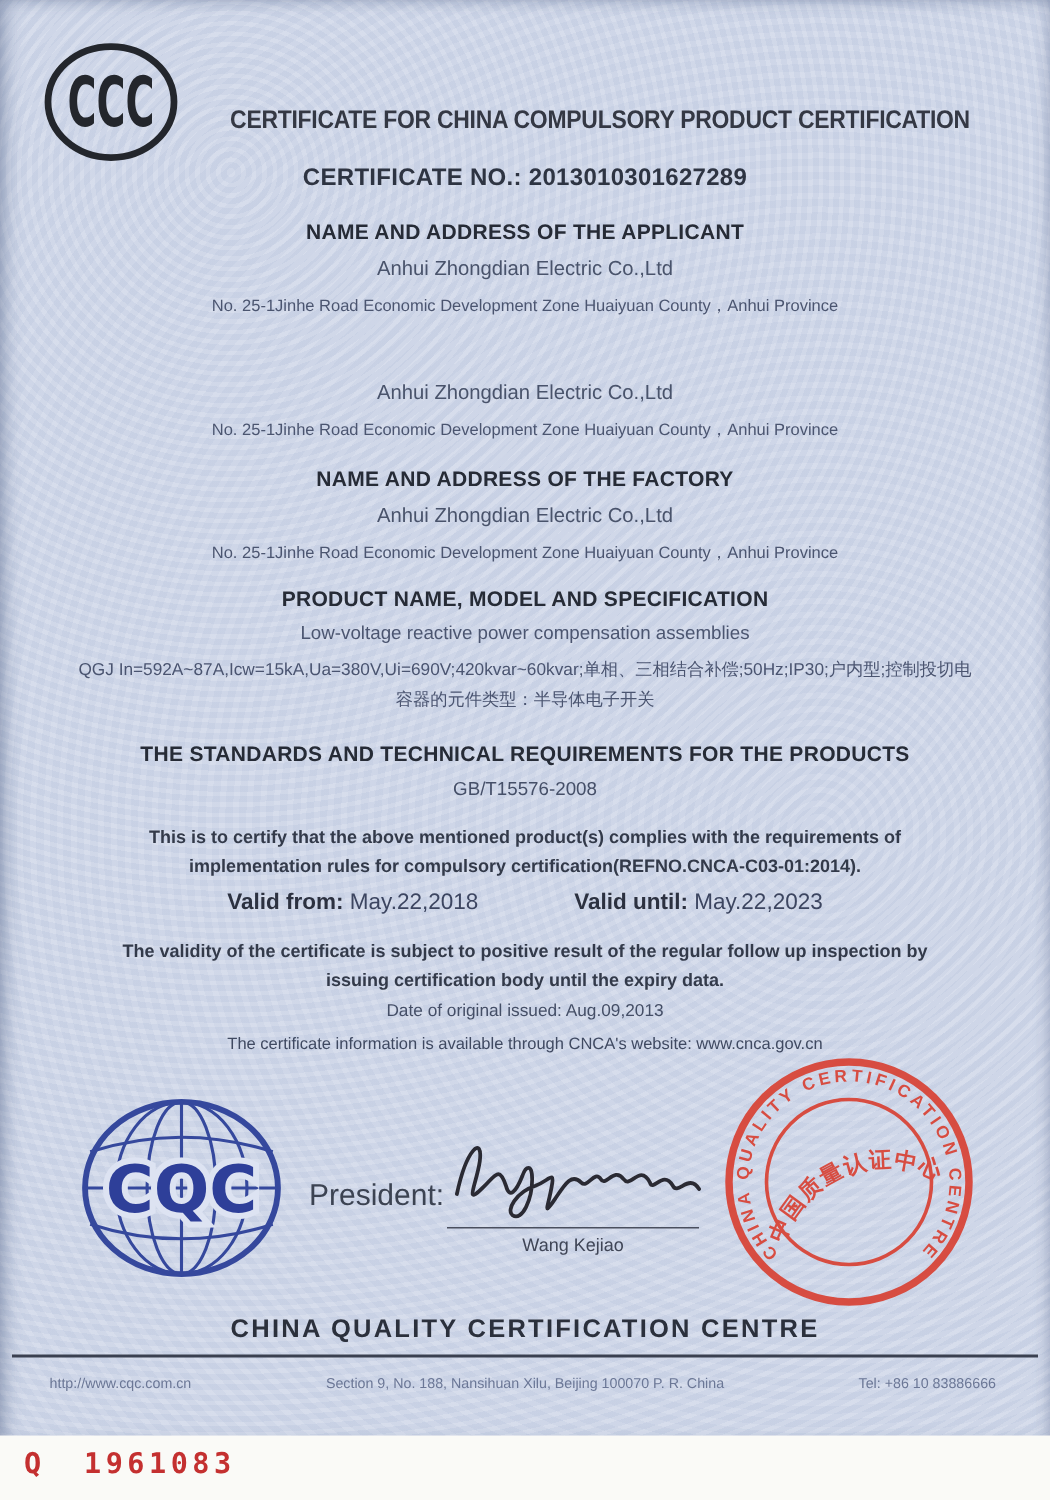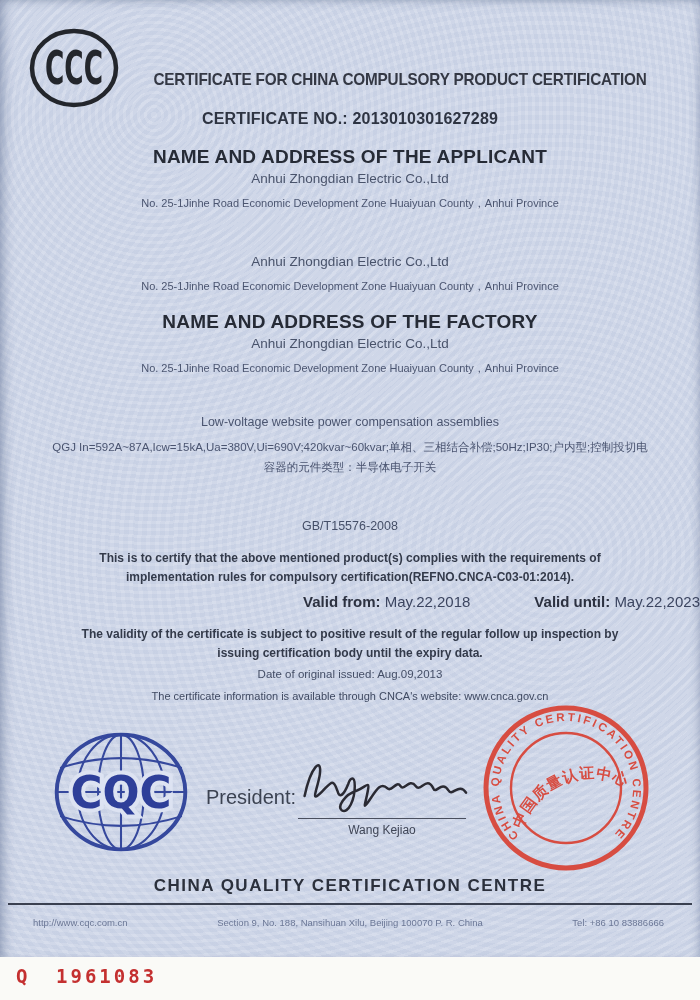--- a/index.html
+++ b/index.html
@@ -14,21 +14,21 @@
     background-image:
       repeating-radial-gradient(circle at 22% 12%, rgba(255,255,255,.10) 0 3px, rgba(160,175,205,.07) 3px 7px),
       repeating-radial-gradient(circle at 78% 58%, rgba(255,255,255,.08) 0 4px, rgba(160,175,205,.06) 4px 9px);
     box-shadow: inset 10px 0 12px -7px rgba(90,105,140,.55), inset -8px 0 10px -7px rgba(90,105,140,.4), inset 0 8px 10px -7px rgba(90,105,140,.35);
   }
   .abs{position:absolute;}
   .c{position:absolute;left:0;width:700px;text-align:center;}
   .title{font-weight:bold;font-size:17px;color:#343844;white-space:nowrap;}
   .title-in{display:inline-block;transform:scaleX(.9);transform-origin:center;letter-spacing:-.2px;}
   .certno{font-weight:bold;font-size:16px;color:#2e3442;letter-spacing:.2px;}
-  .sechead{font-weight:bold;font-size:19px;color:#262b36;letter-spacing:.2px;}
+  .sechead{font-weight:bold;font-size:14px;color:#262b36;letter-spacing:.2px;}
   .company{font-size:13.5px;color:#49536b;}
   .addr{font-size:11px;color:#4b5570;}
   .prodname{font-size:12.5px;color:#4b5570;}
   .spec{font-size:11.5px;color:#4a5470;line-height:1.7;}
   .specbox{left:50px;width:600px;}
   .gb{font-size:12.5px;color:#454f68;}
   .para{font-weight:bold;font-size:12px;color:#333a4a;line-height:1.55;}
   .parabox{left:65px;width:570px;}
   .validrow{font-size:15px;color:#2c3140;display:flex;justify-content:center;gap:64px;}
   .validrow .lbl{font-weight:bold;}
@@ -66,28 +66,30 @@
   <div class="c company" style="top:171px;">Anhui Zhongdian Electric Co.,Ltd</div>
   <div class="c addr" style="top:196px;">No. 25-1Jinhe Road Economic Development Zone Huaiyuan County，Anhui Province</div>
 
   <div class="c company" style="top:254px;">Anhui Zhongdian Electric Co.,Ltd</div>
   <div class="c addr" style="top:279px;">No. 25-1Jinhe Road Economic Development Zone Huaiyuan County，Anhui Province</div>
 
   <div class="c sechead" style="top:311px;">NAME AND ADDRESS OF THE FACTORY</div>
   <div class="c company" style="top:336px;">Anhui Zhongdian Electric Co.,Ltd</div>
   <div class="c addr" style="top:361px;">No. 25-1Jinhe Road Economic Development Zone Huaiyuan County，Anhui Province</div>
 
-  <div class="c prodname" style="top:415px;">Low-voltage website power compensation assemblies</div>
+  <div class="c sechead" style="top:391px;">PRODUCT NAME, MODEL AND SPECIFICATION</div>
+  <div class="c prodname" style="top:415px;">Low-voltage reactive power compensation assemblies</div>
   <div class="abs spec specbox" style="top:438px;text-align:center;">QGJ  In=592A~87A,Icw=15kA,Ua=380V,Ui=690V;420kvar~60kvar;单相、三相结合补偿;50Hz;IP30;户内型;控制投切电容器的元件类型：半导体电子开关</div>
 
+  <div class="c sechead" style="top:494px;">THE STANDARDS AND TECHNICAL REQUIREMENTS FOR THE PRODUCTS</div>
   <div class="c gb" style="top:519px;">GB/T15576-2008</div>
 
   <div class="abs para parabox" style="top:549px;text-align:center;">This is to certify that the above mentioned product(s) complies with the requirements of implementation rules for compulsory certification(REFNO.CNCA-C03-01:2014).</div>
 
-  <div class="c validrow" style="top:593px;justify-content:flex-end;">
+  <div class="c validrow" style="top:593px;">
     <span><span class="lbl">Valid from:</span> <span class="val">May.22,2018</span></span>
     <span><span class="lbl">Valid until:</span> <span class="val">May.22,2023</span></span>
   </div>
 
   <div class="abs para parabox" style="top:625px;text-align:center;">The validity of the certificate is subject to positive result of the regular follow up inspection by issuing certification body until the expiry data.</div>
 
   <div class="c small" style="top:668px;">Date of original issued: Aug.09,2013</div>
   <div class="c small" style="top:690px;font-size:11px;color:#3f4961;">The certificate information is available through CNCA's website: www.cnca.gov.cn</div>
 
   <div class="abs" style="left:52px;top:730px;width:138px;height:124px;">

